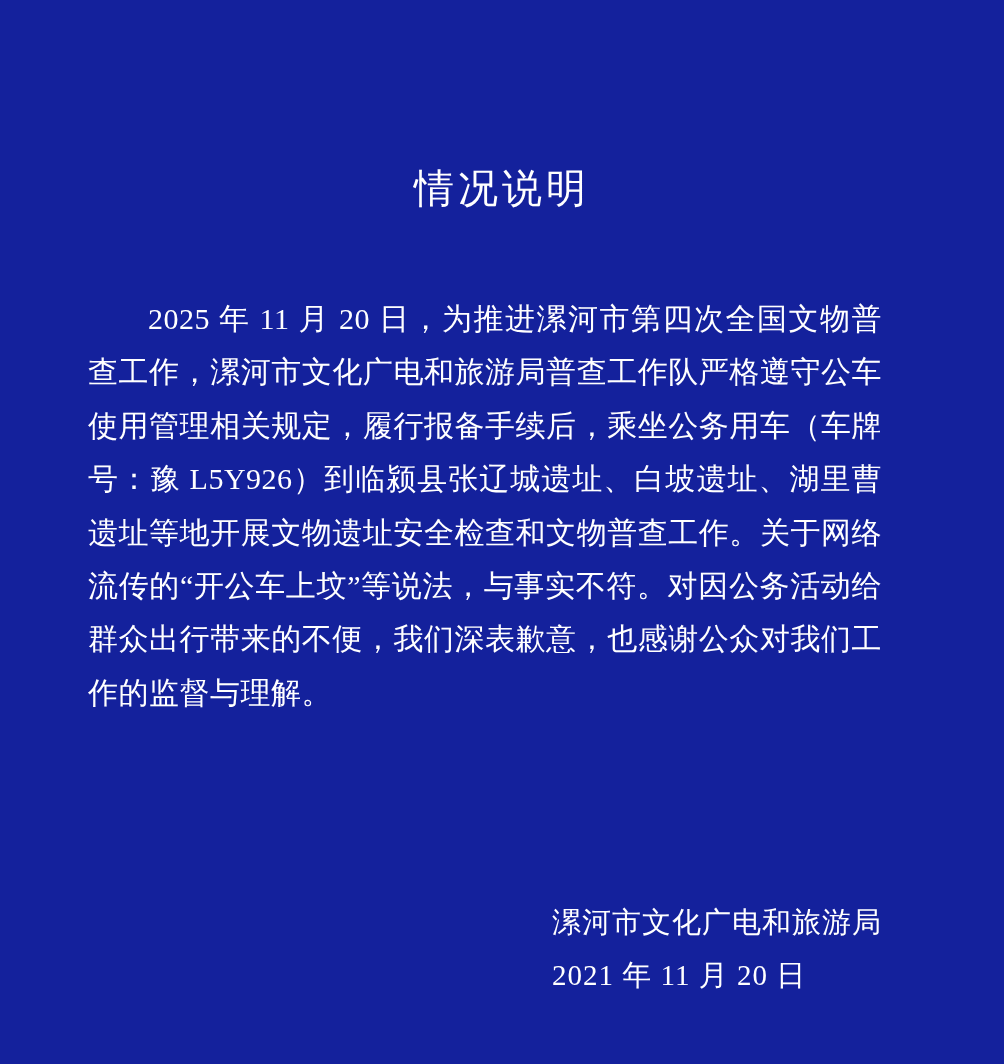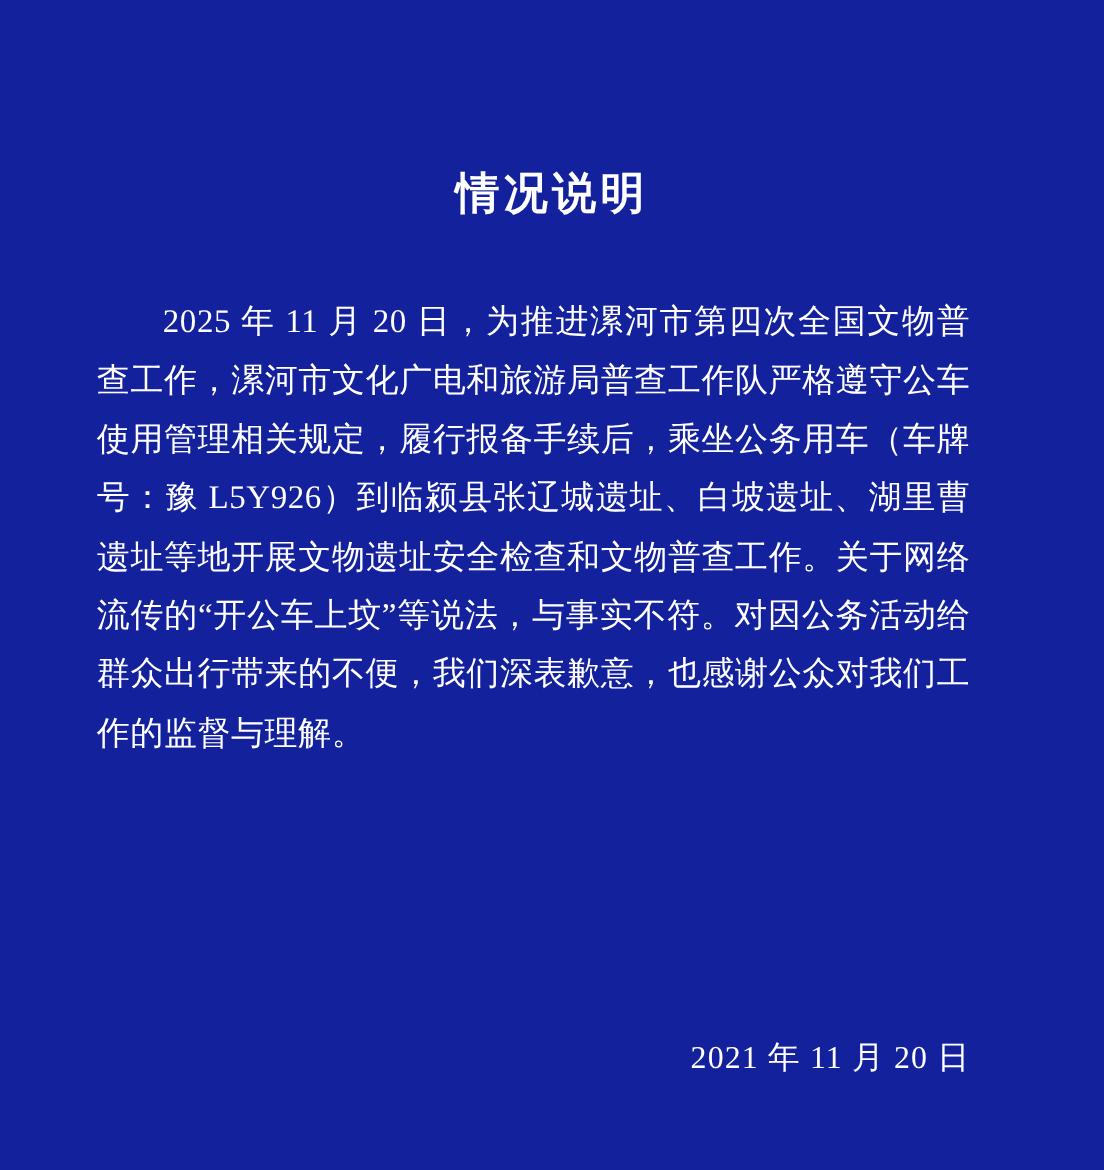--- a/index.html
+++ b/index.html
@@ -18,23 +18,23 @@
     box-sizing: border-box;
     width: 1004px;
     height: 1064px;
     padding: 0;
     display: block;
     position: relative;
   }
   .doc-title {
     text-align: center;
     font-size: 40px;
-    font-weight: bold;
+    font-weight: normal;
     letter-spacing: 4px;
-    margin: 4px;
+    margin: 17px;
     padding-top: 148px;
     line-height: 1.2;
   }
   .doc-body {
     margin: 0;
     padding: 62px 122px 0 88px;
     font-size: 30px;
     line-height: 1.78;
     text-align: justify;
     text-justify: inter-ideograph;
@@ -57,16 +57,17 @@
 </head>
 <body>
 
 <div class="statement-card">
 
   <h1 class="doc-title">情况说明</h1>
 
   <p class="doc-body">2025 年 11 月 20 日，为推进漯河市第四次全国文物普查工作，漯河市文化广电和旅游局普查工作队严格遵守公车使用管理相关规定，履行报备手续后，乘坐公务用车（车牌号：豫 L5Y926）到临颍县张辽城遗址、白坡遗址、湖里曹遗址等地开展文物遗址安全检查和文物普查工作。关于网络流传的“开公车上坟”等说法，与事实不符。对因公务活动给群众出行带来的不便，我们深表歉意，也感谢公众对我们工作的监督与理解。</p>
 
   <div class="doc-signature">
+    <span class="sig-line">漯河市文化广电和旅游局</span>
     <span class="sig-line">2021 年 11 月 20 日</span>
   </div>
 
 </div>
 
 </body></html>

